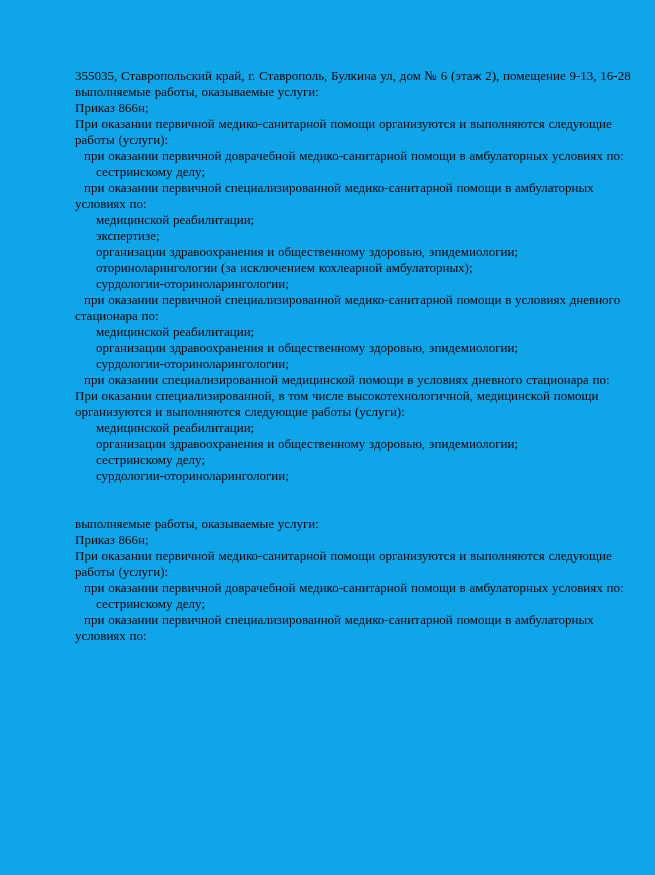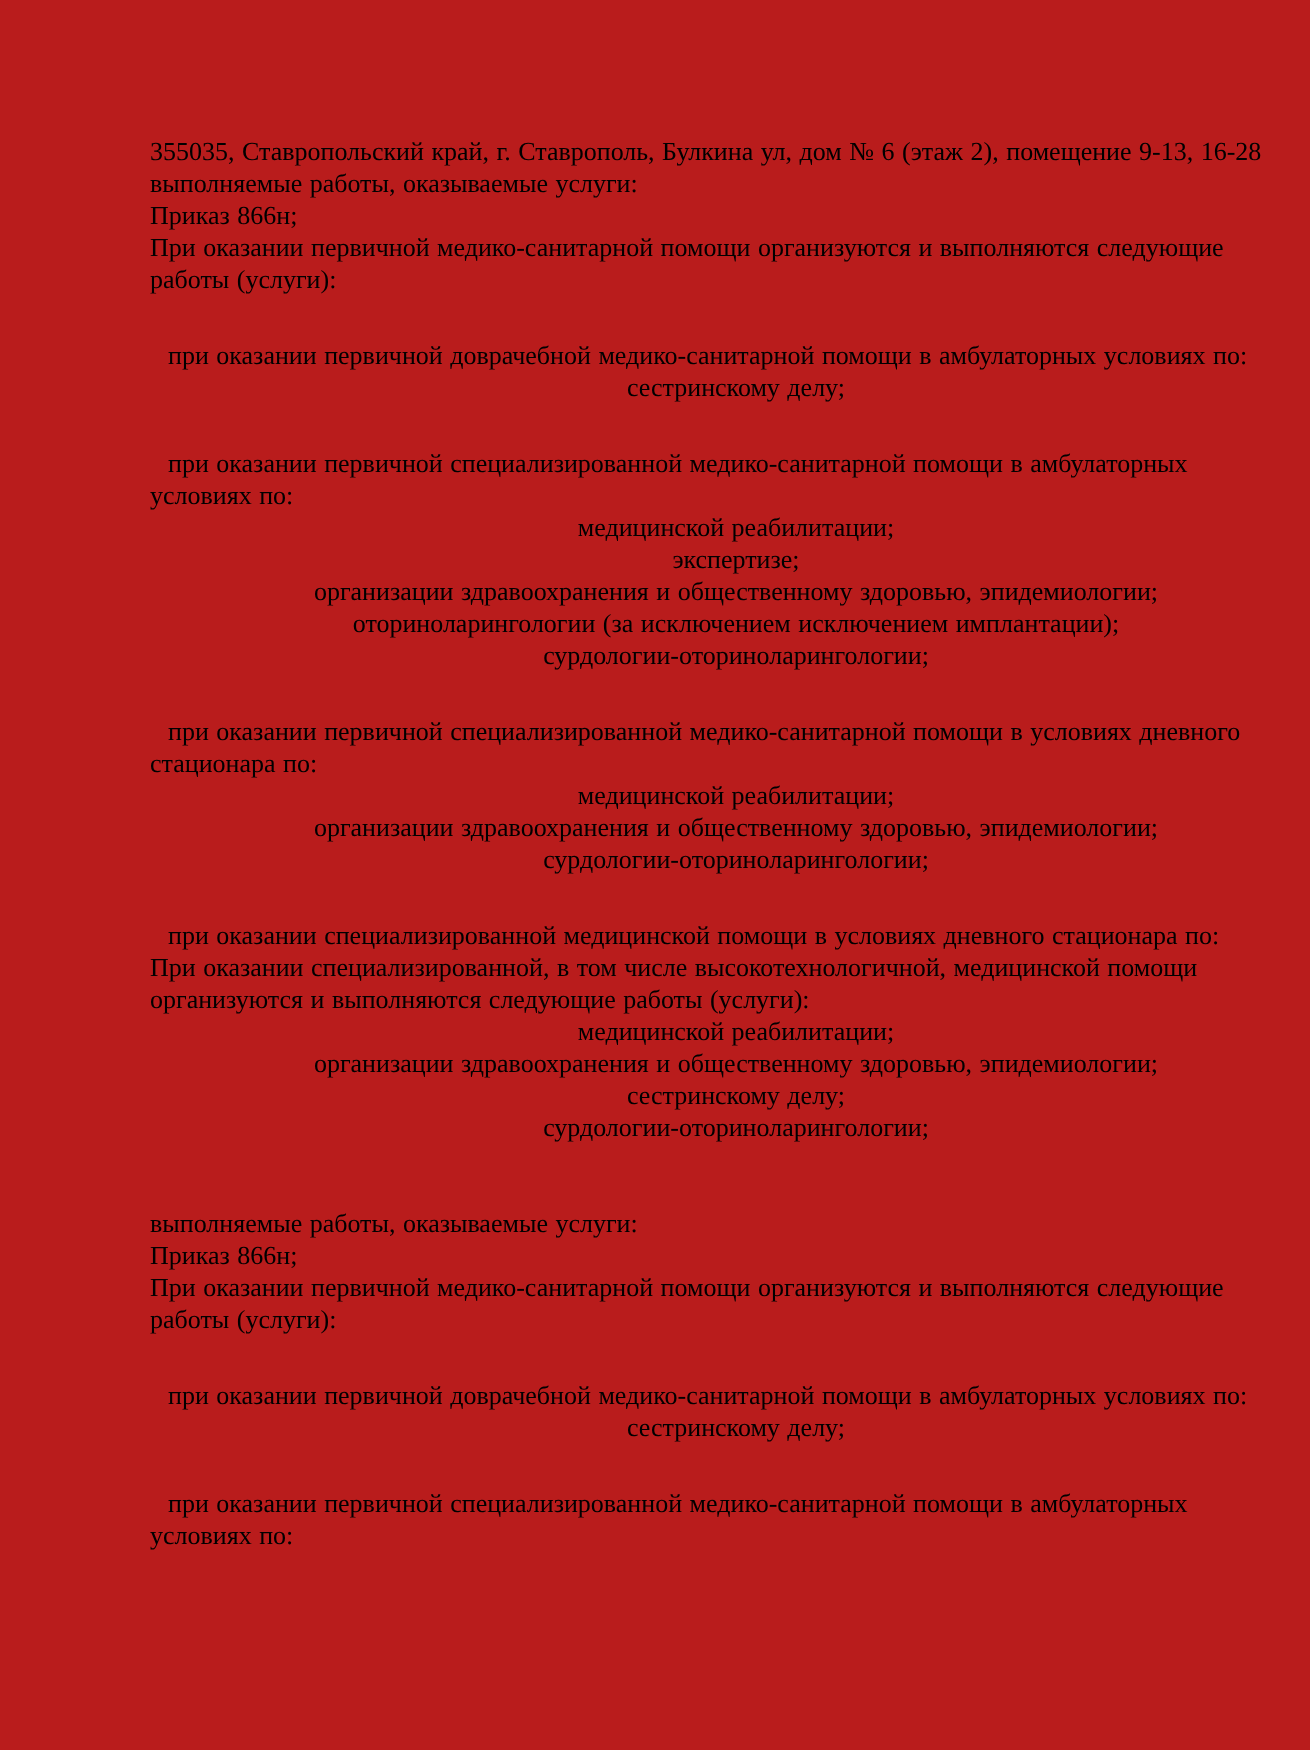--- a/index.html
+++ b/index.html
@@ -14,50 +14,50 @@
     font-family: "Liberation Serif", "DejaVu Serif", serif;
     font-size: 13px;
     line-height: 16px;
     color: #000000;
   }
   .page {
     box-sizing: border-box;
     width: 655px;
     height: 875px;
     padding: 68px 15px 20px 75px;
-    background: #b91c1c;
+    background: #0ea5e9;
   }
   .section { margin: 0; }
   .section + .section { margin-top: 32px; }
   p.line {
     margin: 0;
     padding: 0;
     text-indent: 0;
     word-spacing: 0.5px;
   }
-  p.i1 { text-indent: 9px; margin-top: 22px; }
-  p.i2 { text-indent: 21px; text-align: center; }
+  p.i1 { text-indent: 9px; }
+  p.i2 { text-indent: 21px; }
 </style>
 </head>
 <body>
 
 <div class="page">
 
   <div class="section">
     <p class="line">355035, Ставропольский край, г. Ставрополь, Булкина ул, дом № 6 (этаж 2), помещение 9-13, 16-28</p>
     <p class="line">выполняемые работы, оказываемые услуги:</p>
     <p class="line">Приказ 866н;</p>
     <p class="line">При оказании первичной медико-санитарной помощи организуются и выполняются следующие работы (услуги):</p>
     <p class="line i1">при оказании первичной доврачебной медико-санитарной помощи в амбулаторных условиях по:</p>
     <p class="line i2">сестринскому делу;</p>
     <p class="line i1">при оказании первичной специализированной медико-санитарной помощи в амбулаторных условиях по:</p>
     <p class="line i2">медицинской реабилитации;</p>
     <p class="line i2">экспертизе;</p>
     <p class="line i2">организации здравоохранения и общественному здоровью, эпидемиологии;</p>
-    <p class="line i2">оториноларингологии (за исключением исключением имплантации);</p>
+    <p class="line i2">оториноларингологии (за исключением кохлеарной амбулаторных);</p>
     <p class="line i2">сурдологии-оториноларингологии;</p>
     <p class="line i1">при оказании первичной специализированной медико-санитарной помощи в условиях дневного стационара по:</p>
     <p class="line i2">медицинской реабилитации;</p>
     <p class="line i2">организации здравоохранения и общественному здоровью, эпидемиологии;</p>
     <p class="line i2">сурдологии-оториноларингологии;</p>
     <p class="line i1">при оказании специализированной медицинской помощи в условиях дневного стационара по:</p>
     <p class="line">При оказании специализированной, в том числе высокотехнологичной, медицинской помощи организуются и выполняются следующие работы (услуги):</p>
     <p class="line i2">медицинской реабилитации;</p>
     <p class="line i2">организации здравоохранения и общественному здоровью, эпидемиологии;</p>
     <p class="line i2">сестринскому делу;</p>

